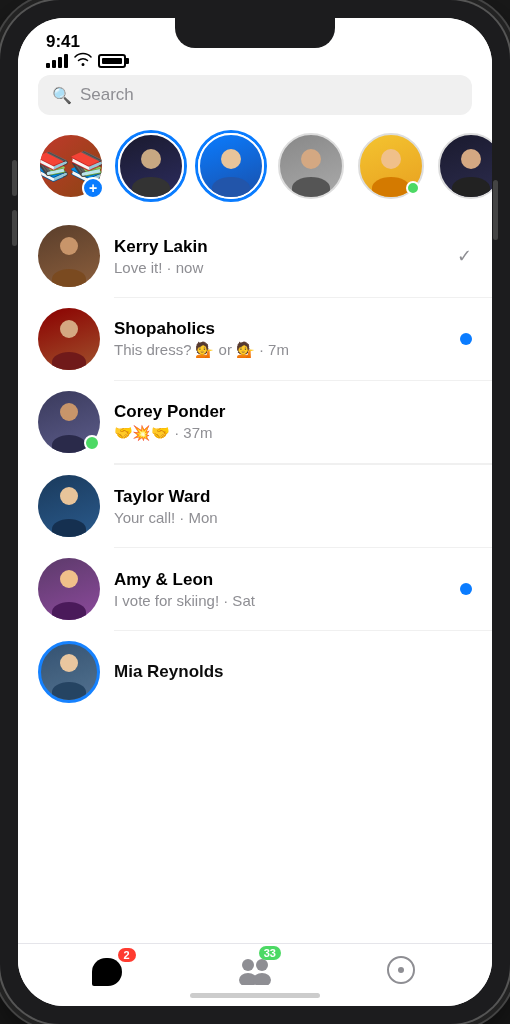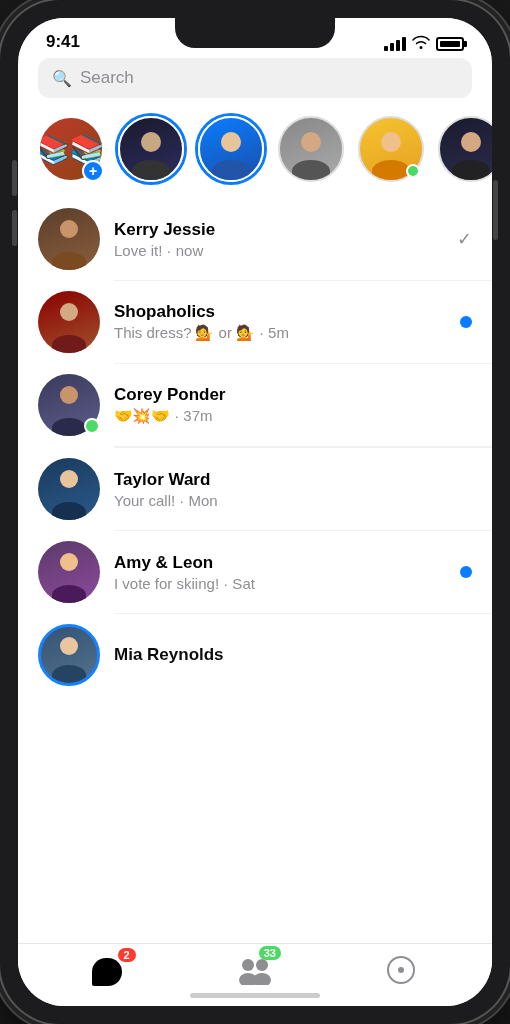--- a/index.html
+++ b/index.html
@@ -79,24 +79,25 @@
       width: 5px;
       height: 60px;
       background: #444;
       border-radius: 3px;
     }
 
     
     .status-bar {
       display: flex;
       justify-content: space-between;
-      align-items: flex-end;
+      align-items: flex-start;
       padding: 14px 28px 6px 28px;
       background: #fff;
       flex-shrink: 0;
+      flex-direction: column;
     }
 
     .status-time {
       font-size: 17px;
       font-weight: 600;
       color: #000;
     }
 
     .status-icons {
       display: flex;
@@ -643,41 +644,41 @@
       <div class="chat-item">
         <div class="chat-avatar-wrap">
           <div class="chat-avatar av-kerry" style="background: linear-gradient(160deg, #5a3e2b, #8b5e3c);">
             <div class="avatar-person">
               <div class="person-head" style="background: #c8956a; top:12px; width:18px; height:18px;"></div>
               <div class="person-body" style="background: #7a4a20; width:34px; height:20px;"></div>
             </div>
           </div>
         </div>
         <div class="chat-info">
-          <div class="chat-name">Kerry Jessie</div>
+          <div class="chat-name">Kerry Lakin</div>
           <div class="chat-preview">Love it! · now</div>
         </div>
         <div class="chat-right">
           <span class="read-check">✓</span>
         </div>
       </div>
       <div class="chat-divider"></div>
 
       <div class="chat-item">
         <div class="chat-avatar-wrap">
           <div class="chat-avatar av-shopaholics" style="background: linear-gradient(160deg, #8B0000, #a0522d);">
             <div class="avatar-person">
               <div class="person-head" style="background: #d4a882; top:12px; width:18px; height:18px;"></div>
               <div class="person-body" style="background: #701a1a; width:34px; height:20px;"></div>
             </div>
           </div>
         </div>
         <div class="chat-info">
           <div class="chat-name">Shopaholics</div>
-          <div class="chat-preview">This dress? 💁 or 💁 · 5m</div>
+          <div class="chat-preview">This dress? 💁 or 💁 · 7m</div>
         </div>
         <div class="chat-right">
           <div class="unread-dot"></div>
         </div>
       </div>
       <div class="chat-divider"></div>
 
       <div class="chat-item">
         <div class="chat-avatar-wrap">
           <div class="chat-avatar av-corey" style="background: linear-gradient(160deg, #3a3a5c, #5c5c8a);">

